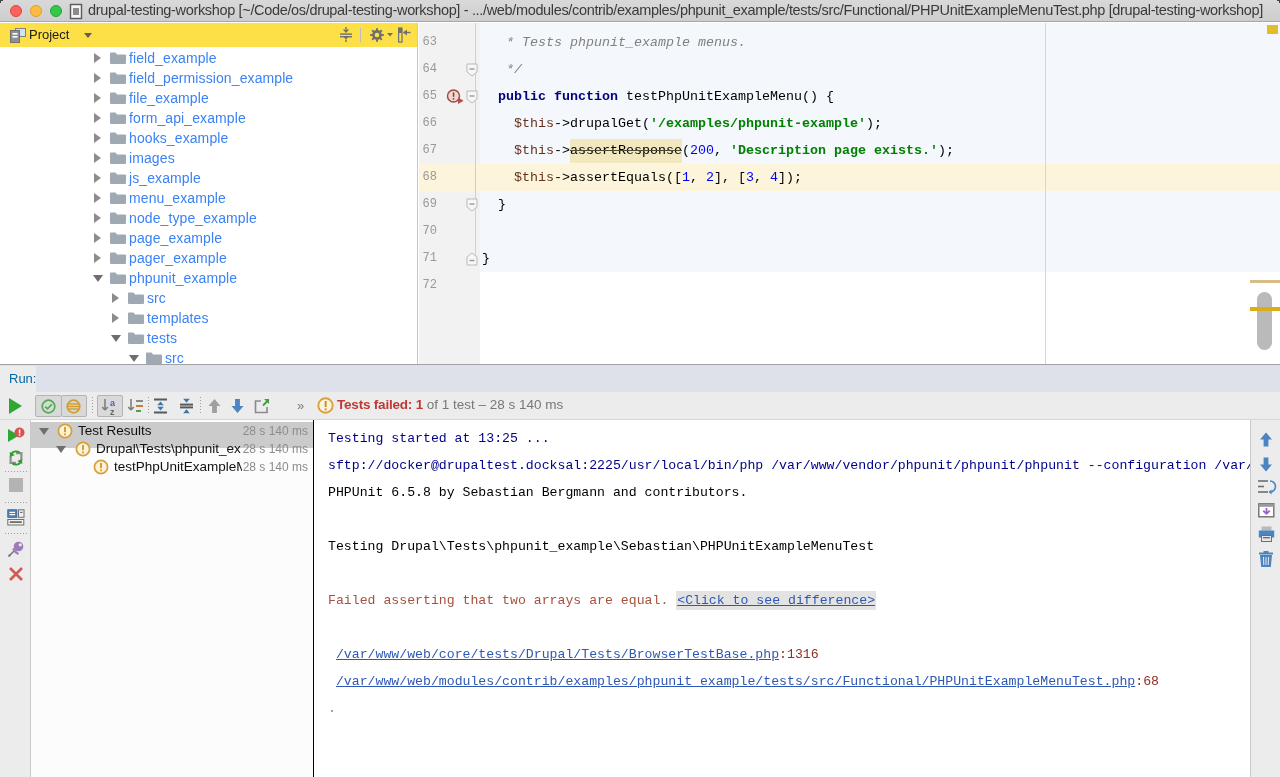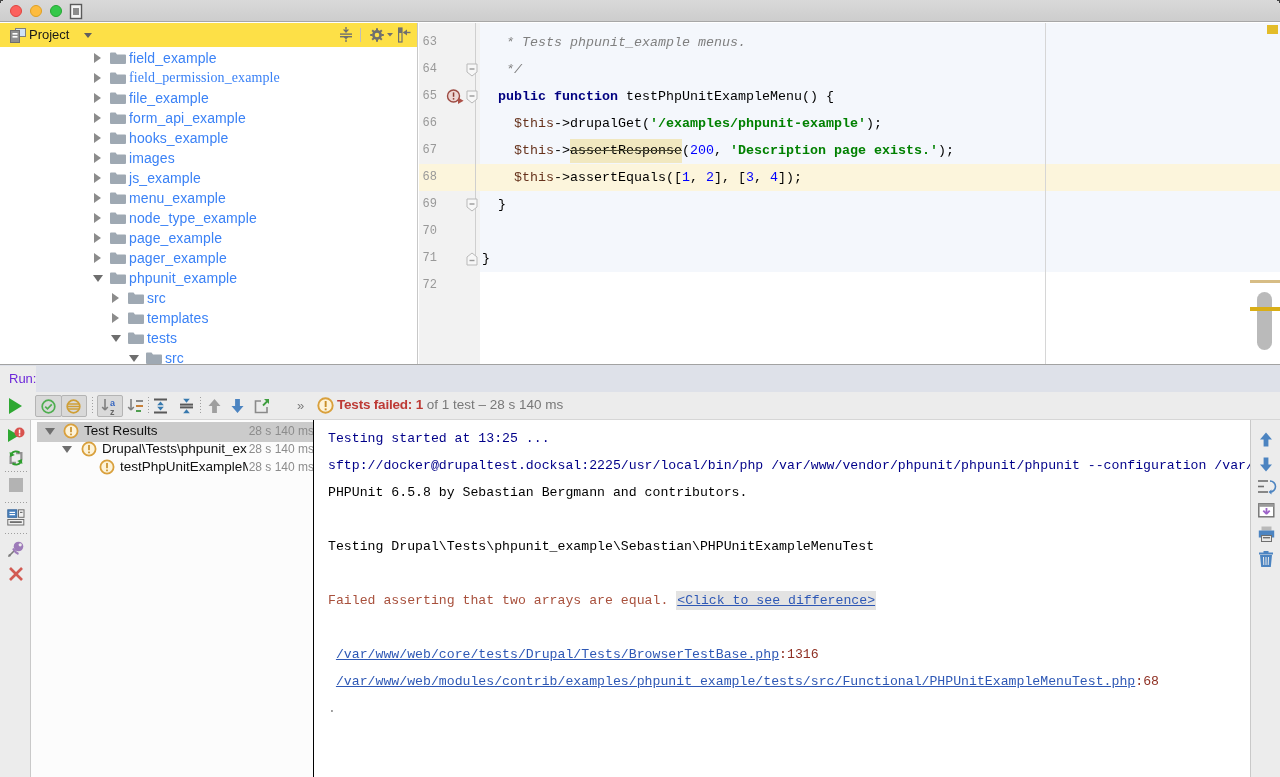--- a/index.html
+++ b/index.html
@@ -38,38 +38,38 @@
   .thisv { color:#66321c; }
   .depr { text-decoration:line-through; text-decoration-color:#4d4d33; }
   
   #ed-sq { position:absolute; left:848px; top:2px; width:11px; height:9px; background:#e3bc29; }
   #ed-tan { position:absolute; left:831px; top:257px; width:30px; height:3px; background:#d7bd85; }
   #ed-thumb { position:absolute; left:838px; top:269px; width:15px; height:58px; background:#a3a3a3; border-radius:8px; opacity:.75; }
   #ed-yline { position:absolute; left:831px; top:284px; width:30px; height:4px; background:#d9ae17; }
   
   #runbar { left:0; top:364px; width:1280px; height:28px; background:#dee1e9; border-top:1px solid #a2a2a2; }
   #runbar-left { position:absolute; left:0; top:1px; width:36px; height:27px; background:#ececec; }
-  #runlabel { position:absolute; left:9px; top:6px; font-size:13px; color:#6d28d9; }
+  #runlabel { position:absolute; left:9px; top:6px; font-size:13px; color:#0369a1; }
   #runtab { position:absolute; left:36px; top:1px; width:354px; height:27px; background:#d4d4d4; border-right:1px solid #bcbcbc; }
   #runtab-text { position:absolute; left:33px; top:6px; font-size:12.9px; color:#1a1a1a; letter-spacing:-0.1px; white-space:nowrap; }
   #runtab-x { position:absolute; left:338px; top:5px; font-size:13px; color:#8f8f8f; }
   #runtool { left:0; top:392px; width:1280px; height:28px; background:#ececec; border-bottom:1px solid #d6d6d6; }
   .tbox { position:absolute; top:3px; height:22px; background:#d9d9d9; border:1px solid #b4b4b4; border-radius:2px; }
   .dotsep { position:absolute; top:5px; width:1px; height:18px;
     background-image:repeating-linear-gradient(#9f9f9f 0 1px, transparent 1px 3px); }
   #fail-text { position:absolute; left:337px; top:5px; font-size:13.5px; }
   .redtx { color:#bd3a35; font-weight:bold; letter-spacing:-0.2px; }
   .graytx { color:#787878; }
   
   #strip { left:0; top:420px; width:31px; height:357px; background:#ececec; border-right:1px solid #c9c9c9; }
   .hdotsep { position:absolute; left:5px; width:22px; height:1px;
     background-image:repeating-linear-gradient(90deg,#9f9f9f 0 1px, transparent 1px 3px); }
   
   #ttree { left:31px; top:420px; width:282px; height:357px; background:#fcfcfc; overflow:hidden; }
-  .trow { position:absolute; left:6px; width:282px; height:20px; font-size:13.5px; color:#111;padding-left:20px; }
+  .trow { position:absolute; left:0; width:282px; height:26px; font-size:13.5px; color:#111;padding-left:20px; }
   .ttime { position:absolute; right:5px; top:2px; font-size:12px; color:#8c8c8c; }
   .tname { position:absolute; top:1px; white-space:nowrap; overflow:hidden; }
   
   #console { left:313px; top:420px; width:937px; height:357px; background:#fff; border-left:1px solid #000000; overflow:hidden; }
   .con-line { position:absolute; left:14px; font:13.2px/27px "Liberation Mono", monospace; white-space:pre; color:#000; }
   .sysout { color:#000089; }
   .errout { color:#a8503c; }
   .clink { color:#2e58b5; text-decoration:underline; }
   .linkhl { background:#e3e3e3; padding:2px 1px; }
   .lnref { color:#8f3023; }
@@ -81,20 +81,21 @@
 <body>
 
 <div class="abs" id="titlebar">
   <div class="tl" style="left:10px; background:#fc615d; border:1px solid #e0443e;"></div>
   <div class="tl" style="left:30px; background:#fdbc40; border:1px solid #dfa023;"></div>
   <div class="tl" style="left:50px; background:#34c84a; border:1px solid #24a732;"></div>
   <svg style="left:69px; top:4px;" width="14" height="15" viewBox="0 0 14 15">
     <rect x="1.5" y="0.5" width="11" height="14" fill="#f5f5f5" stroke="#5a5a5a" stroke-width="1.4"></rect>
     <rect x="4" y="4" width="6" height="7" fill="#8c8c8c"></rect>
   </svg>
+  <div id="title-text">drupal-testing-workshop [~/Code/os/drupal-testing-workshop] - .../web/modules/contrib/examples/phpunit_example/tests/src/Functional/PHPUnitExampleMenuTest.php [drupal-testing-workshop]</div>
   <div style="position:absolute;left:0;top:0;width:5px;height:5px;background:radial-gradient(circle at 5px 5px, transparent 5px, #444 5px);"></div>
   <div style="position:absolute;right:0;top:0;width:5px;height:5px;background:radial-gradient(circle at 0 5px, transparent 5px, #444 5px);"></div>
 </div>
 
 <div class="abs" id="proj">
   <div id="proj-head">
     <svg style="left:10px; top:5px;" width="16" height="15" viewBox="0 0 16 15">
       <rect x="5.5" y="0.5" width="10" height="8" fill="#cfe3f7" stroke="#7f7f7f"></rect>
       <rect x="0.5" y="2.5" width="9" height="12" fill="#909090" stroke="#6f6f6f"></rect>
       <rect x="2.5" y="5" width="5" height="1.6" fill="#fff"></rect>
@@ -141,21 +142,21 @@
       <svg class="folder" style="left:110px;" viewBox="0 0 16 12">
         <path d="M0 1.5 Q0 0.5 1 0.5 h4.5 l1.5 2 H15 q1 0 1 1 V11 q0 1-1 1 H1 q-1 0-1-1 Z" fill="#9fa9b3"></path>
       </svg>
       <div class="tlabel" style="left:129px;">field_example</div>
       </div>
       <div class="tree-row" style="top:45px;">
         <div class="tri tri-r" style="left:94px;"></div>
       <svg class="folder" style="left:110px;" viewBox="0 0 16 12">
         <path d="M0 1.5 Q0 0.5 1 0.5 h4.5 l1.5 2 H15 q1 0 1 1 V11 q0 1-1 1 H1 q-1 0-1-1 Z" fill="#9fa9b3"></path>
       </svg>
-      <div class="tlabel" style="left:129px;font-family:Liberation Serif, serif;">field_permission_example</div>
+      <div class="tlabel" style="left:129px;">field_permission_example</div>
       </div>
       <div class="tree-row" style="top:65px;">
         <div class="tri tri-r" style="left:94px;"></div>
       <svg class="folder" style="left:110px;" viewBox="0 0 16 12">
         <path d="M0 1.5 Q0 0.5 1 0.5 h4.5 l1.5 2 H15 q1 0 1 1 V11 q0 1-1 1 H1 q-1 0-1-1 Z" fill="#9fa9b3"></path>
       </svg>
       <div class="tlabel" style="left:129px;">file_example</div>
       </div>
       <div class="tree-row" style="top:85px;">
         <div class="tri tri-r" style="left:94px;"></div>

